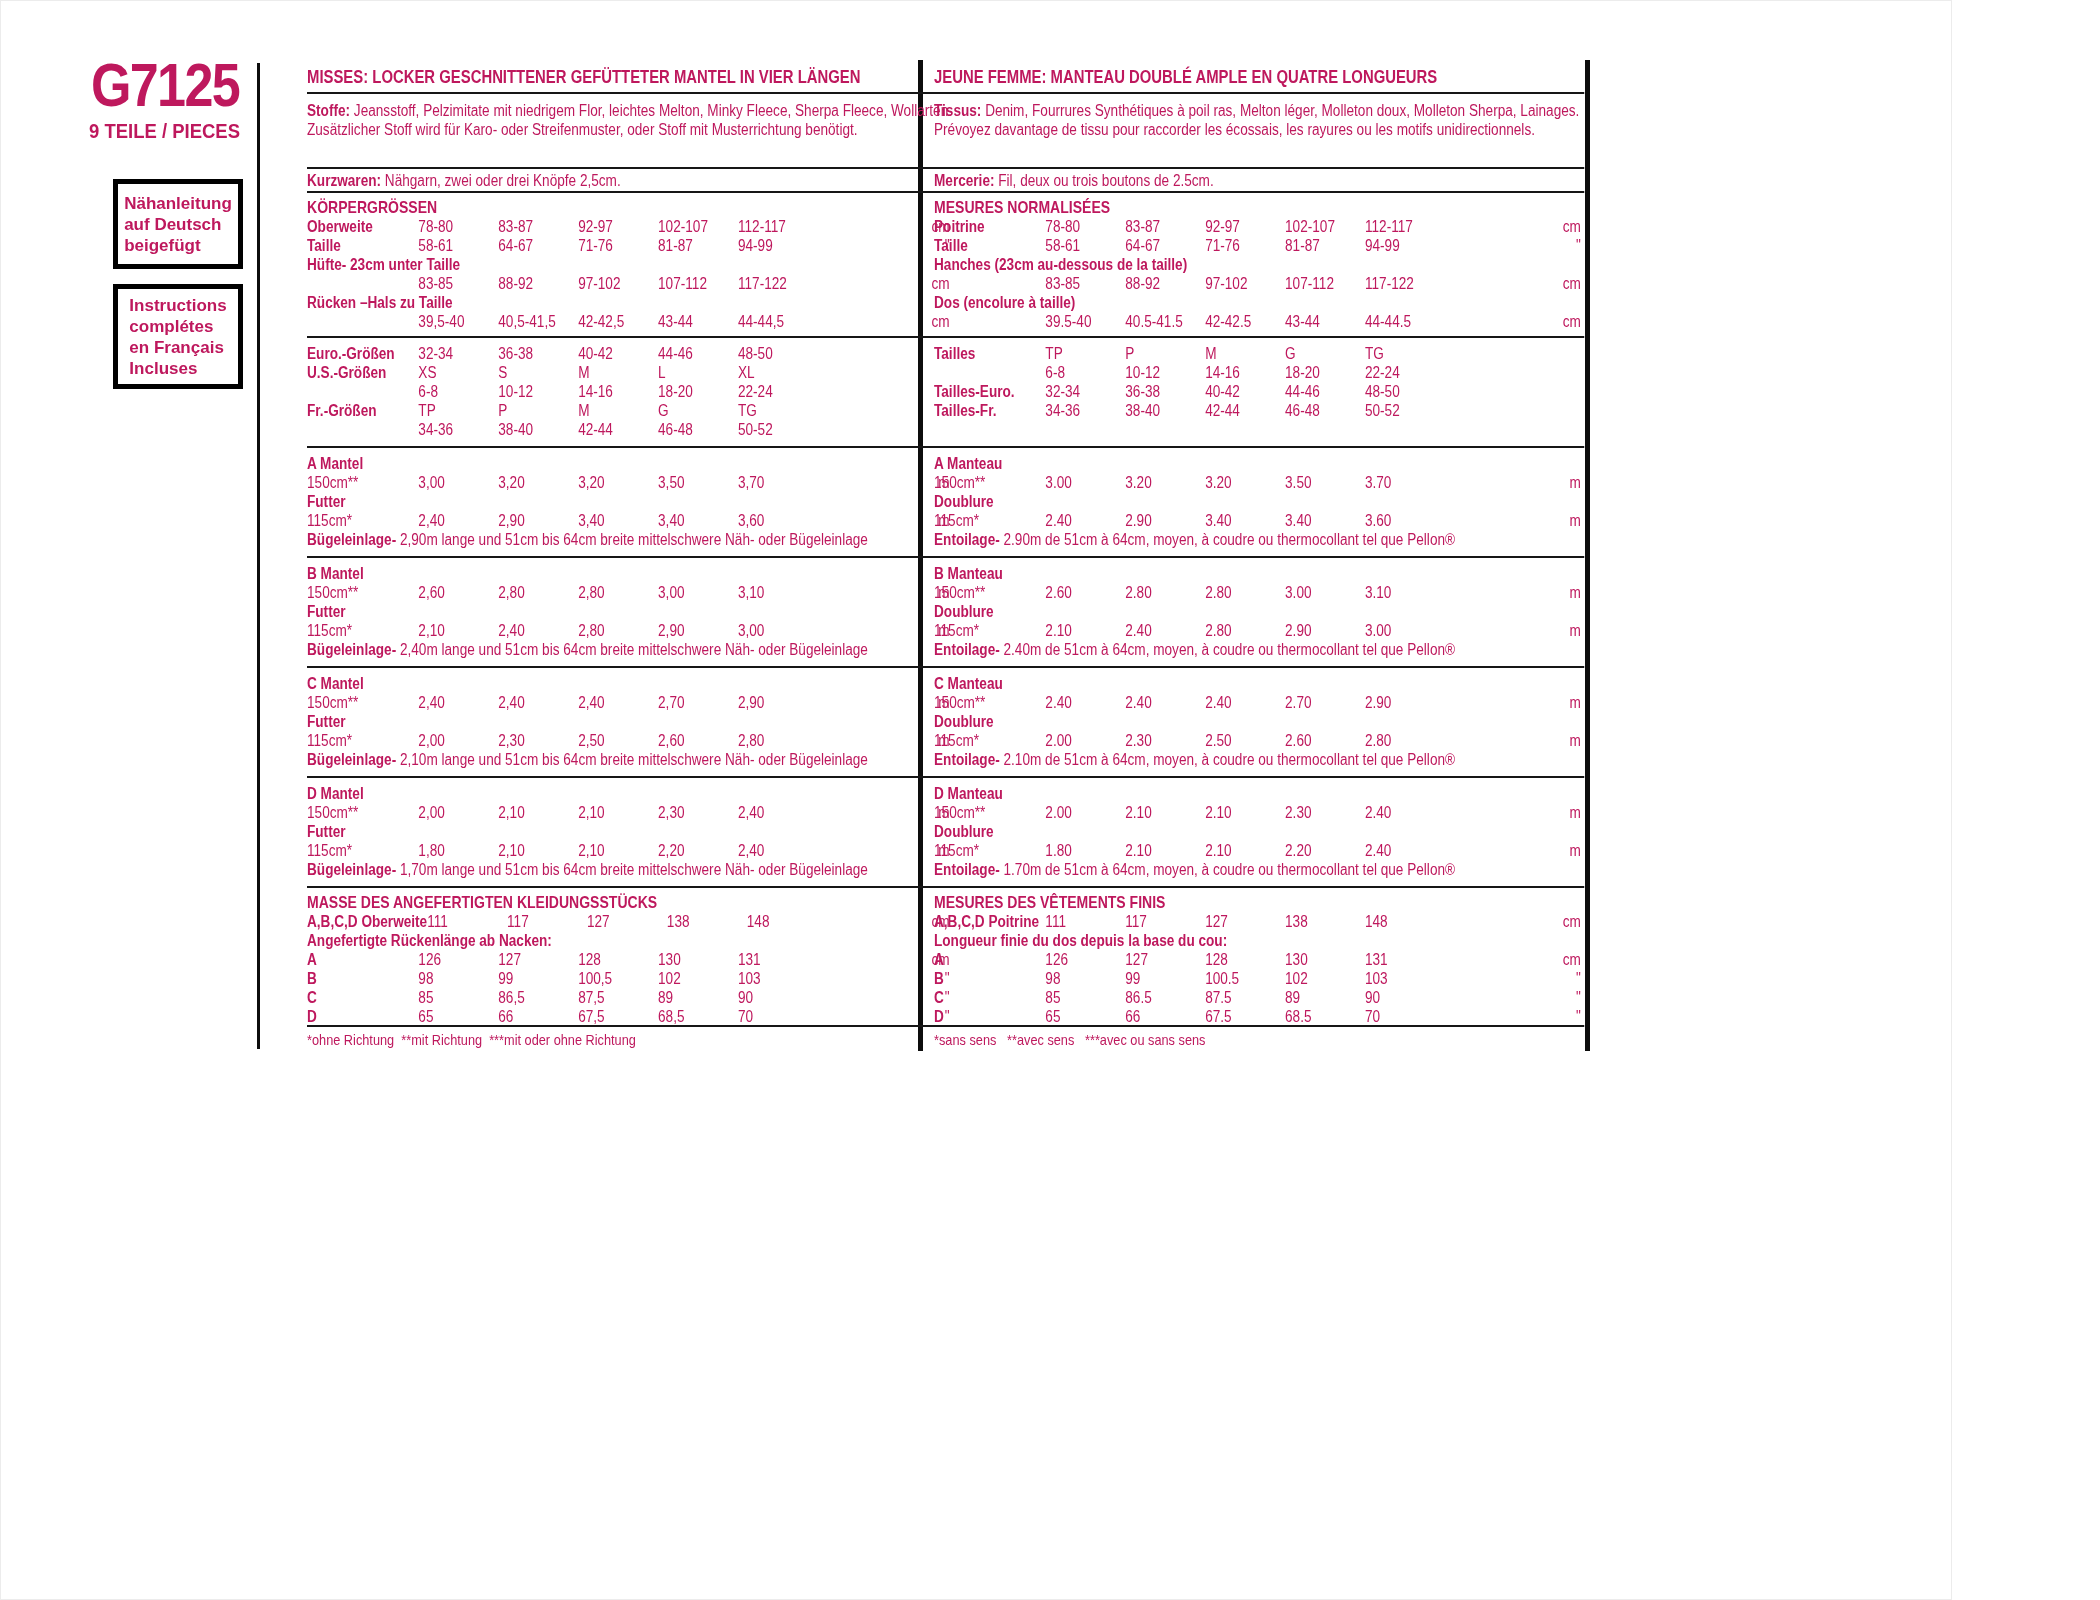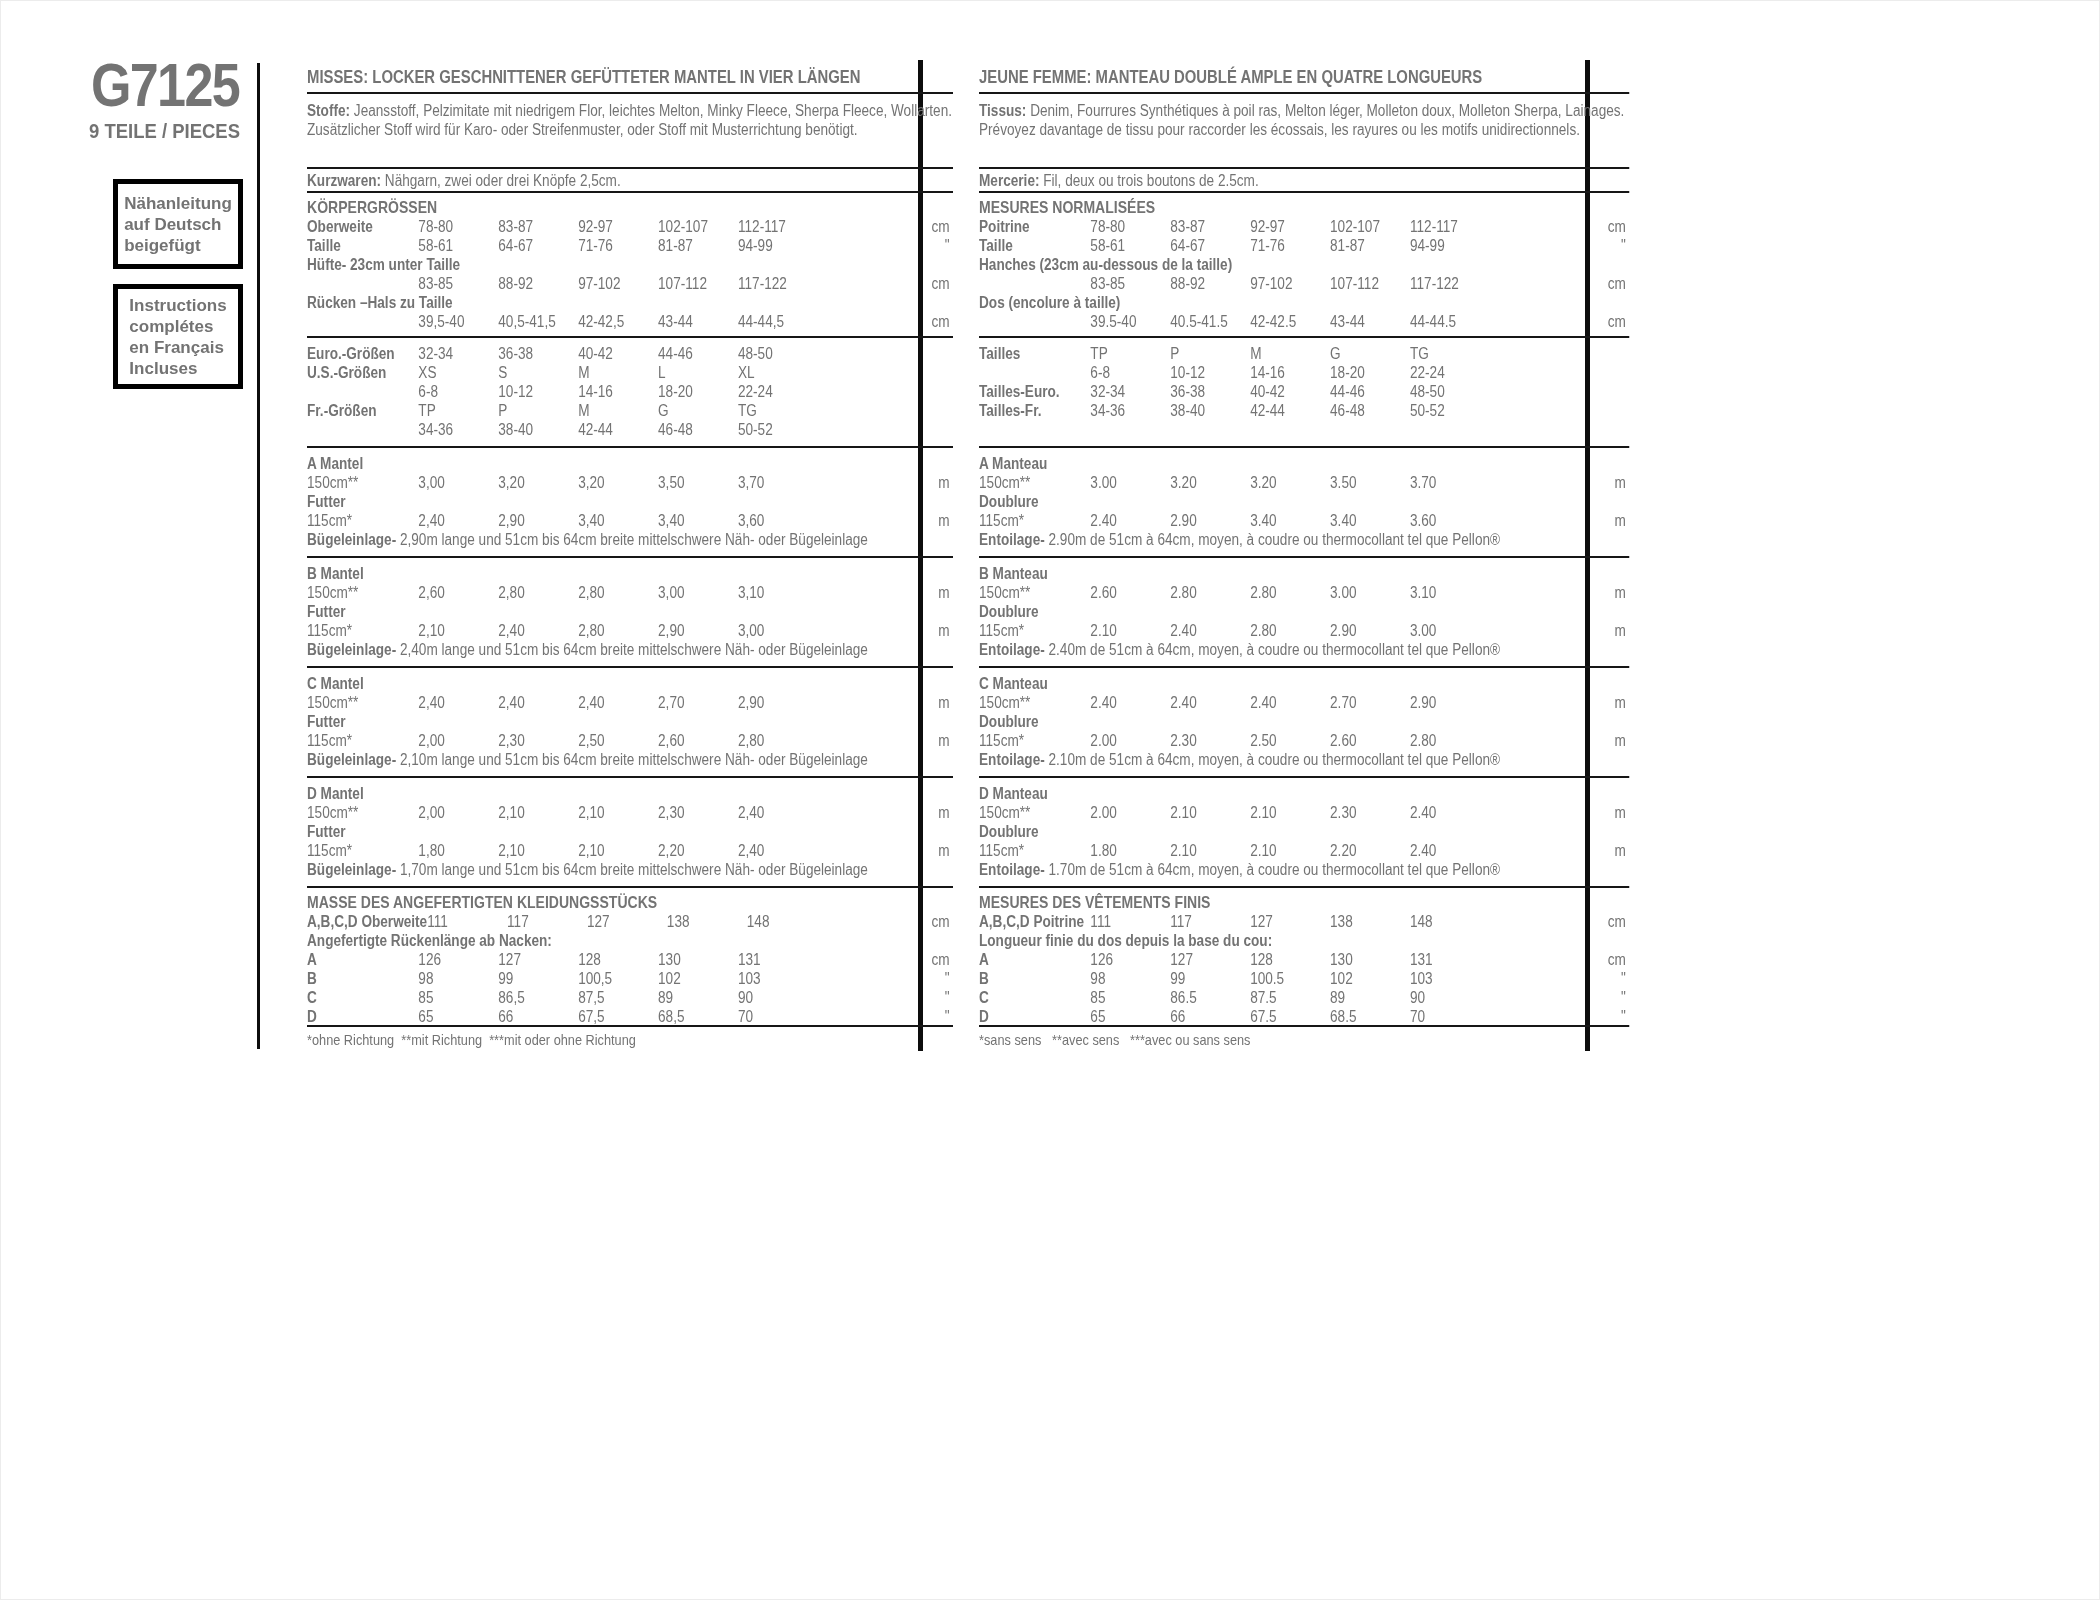--- a/index.html
+++ b/index.html
@@ -1,18 +1,18 @@
 <!DOCTYPE html>
 <html><head>
 <meta charset="utf-8">
 <style>
   html,body{margin:0;padding:0;background:#ffffff;}
   .canvas{
-    position:relative;width:2100px;height:1600px;background:#ffffff;
-    font-family:"Liberation Sans",sans-serif;color:#737373;overflow:hidden;
+    position:relative;width:1952px;height:1600px;background:#ffffff;
+    font-family:"Liberation Sans",sans-serif;color:#be185d;overflow:hidden;
     box-sizing:border-box;border:1px solid #ececec;
   }
   
   .code{
     position:absolute;left:90px;top:48px;font-size:62px;font-weight:bold;
     letter-spacing:-2px;transform:scaleX(0.84);transform-origin:0 0;white-space:nowrap;
   }
   .pieces{
     position:absolute;left:88px;top:118px;width:190px;font-size:21px;font-weight:bold;
     transform:scaleX(0.88);transform-origin:0 0;white-space:nowrap;letter-spacing:0;
@@ -25,21 +25,21 @@
   .badge-de{top:178px;height:90px;}
   .badge-fr{top:283px;height:105px;}
   
   .vl{position:absolute;background:#0d0d0d;}
   .vl-left{left:256px;top:62px;width:3px;height:986px;}
   .vl-center{left:917px;top:59px;width:5px;height:991px;}
   .vl-right{left:1584px;top:59px;width:5px;height:991px;}
   
   .col{position:absolute;top:57px;margin-left:36px;}
   .col-de{left:270px;width:646px;}
-  .col-fr{left:942px;width:650px;}
+  .col-fr{left:897px;width:650px;}
   .cond{transform:scaleX(0.85);transform-origin:0 0;width:760px;font-size:16px;}
   .col-fr .cond{width:765px;}
   .sec{box-sizing:border-box;border-bottom:2px solid #161616;overflow:visible;}
   .sec-title{height:36px;padding-top:9px;font-size:17.5px;font-weight:bold;white-space:nowrap;}
   .sec-fabrics{height:75px;padding-top:7px;line-height:19px;}
   .sec-notions{height:24px;padding-top:2px;line-height:19px;white-space:nowrap;}
   .sec-body{height:145px;padding-top:4px;}
   .sec-sizes{height:110px;padding-top:6px;}
   .sec-coat{height:110px;padding-top:6px;}
   .sec-finished{height:139px;padding-top:4px;}

